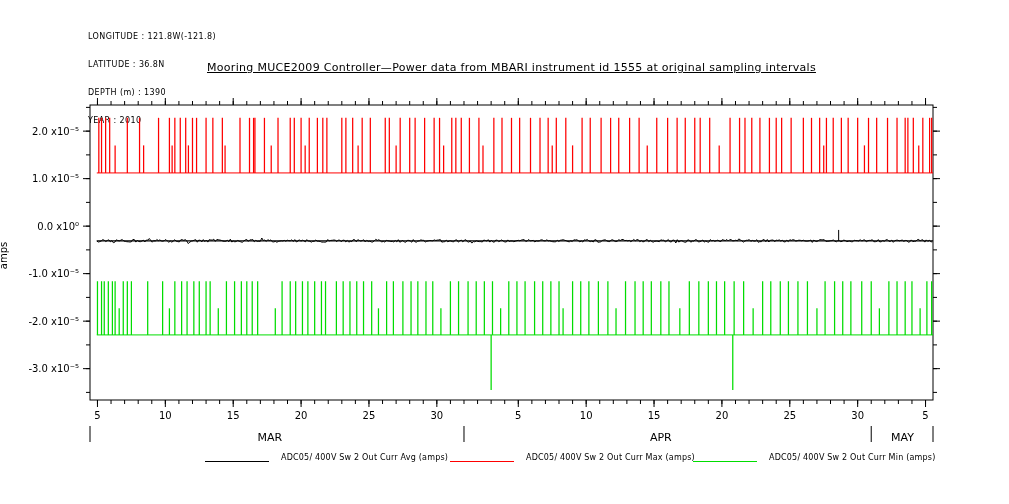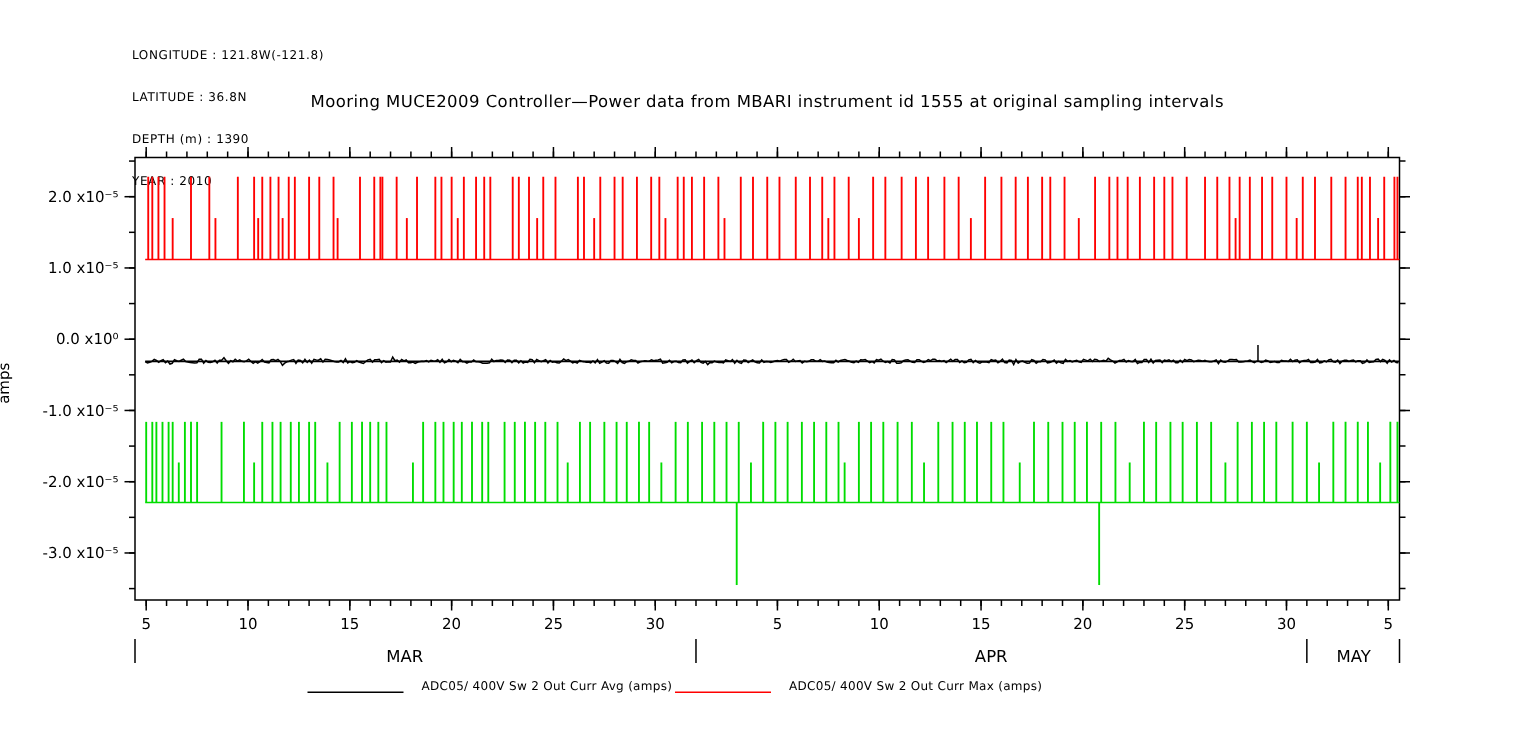--- a/index.html
+++ b/index.html
@@ -1,21 +1,21 @@
 <!DOCTYPE html>
 <html><head>
 <meta charset="utf-8">
 <style>
   html,body{margin:0;padding:0;background:#ffffff;width:1009px;height:504px;overflow:hidden;
     font-family:"DejaVu Sans",sans-serif;}
   .page{position:absolute;left:0;top:0;width:1009px;height:504px;background:#fff;}
   .meta{position:absolute;left:88px;top:13px;font-size:8px;line-height:9.4px;color:#000;
     letter-spacing:0.4px;white-space:pre;}
   .title{position:absolute;left:90px;top:61px;width:843px;text-align:center;font-size:11px;
-    color:#000;letter-spacing:0.3px;}
+    color:#000;letter-spacing:0.3px;text-decoration:underline;}
   .ylabel{position:absolute;left:-10px;top:250px;font-size:10px;color:#000;
     transform:rotate(-90deg);transform-origin:center;}
   svg{position:absolute;left:0;top:0;}
   .legend{position:absolute;left:0;top:449px;width:1009px;height:14px;font-size:8px;color:#000;}
   .legend-item{position:absolute;top:0;height:13px;display:flex;align-items:flex-end;}
   .legend-line{display:inline-block;width:64px;height:1px;margin-right:12px;}
   .legend-label{white-space:nowrap;letter-spacing:0.2px;}
   .li-avg{left:205px;} .li-max{left:450px;} .li-min{left:693px;}
 </style>
 </head>
@@ -484,15 +484,19 @@
 
   <div class="legend">
     <div class="legend-item li-avg">
       <span class="legend-line" style="background: rgb(0, 0, 0);"></span>
       <span class="legend-label">ADC05/ 400V Sw 2 Out Curr Avg (amps)</span>
     </div>
     <div class="legend-item li-max">
       <span class="legend-line" style="background: rgb(255, 0, 0);"></span>
       <span class="legend-label">ADC05/ 400V Sw 2 Out Curr Max (amps)</span>
     </div>
+    <div class="legend-item li-min">
+      <span class="legend-line" style="background: rgb(0, 221, 0);"></span>
+      <span class="legend-label">ADC05/ 400V Sw 2 Out Curr Min (amps)</span>
+    </div>
   </div>
 
 </div>
 
 </body></html>

